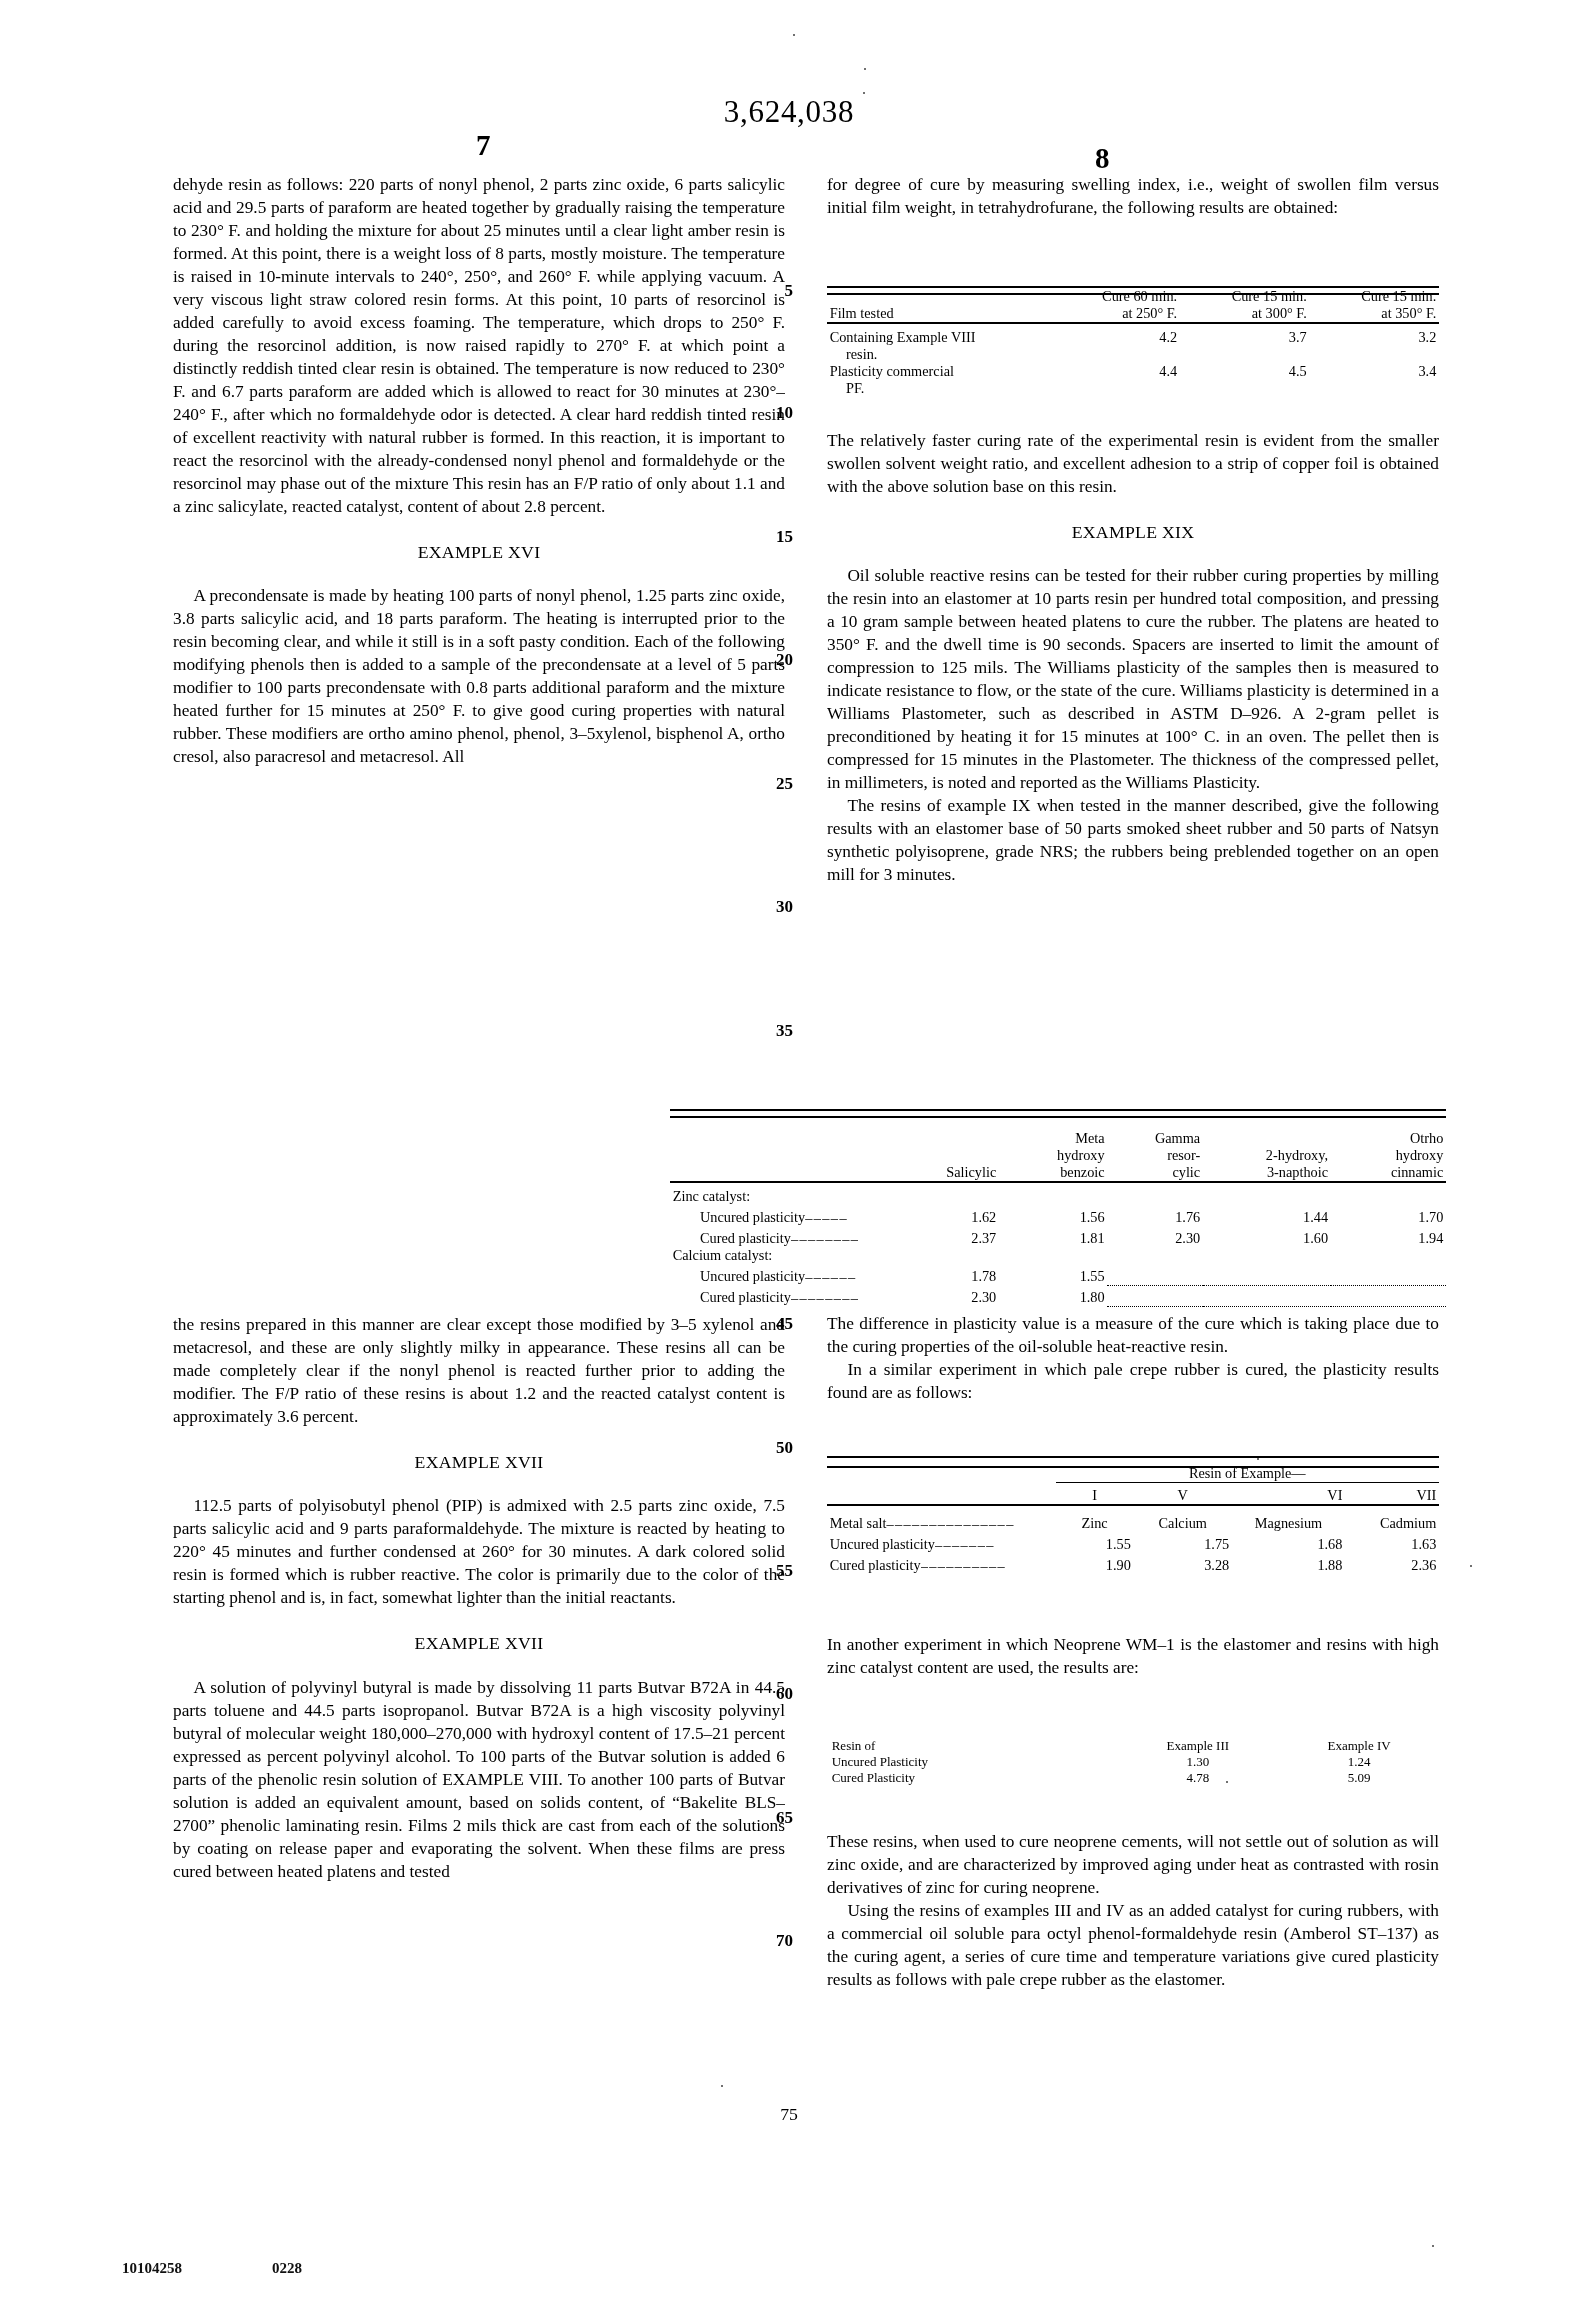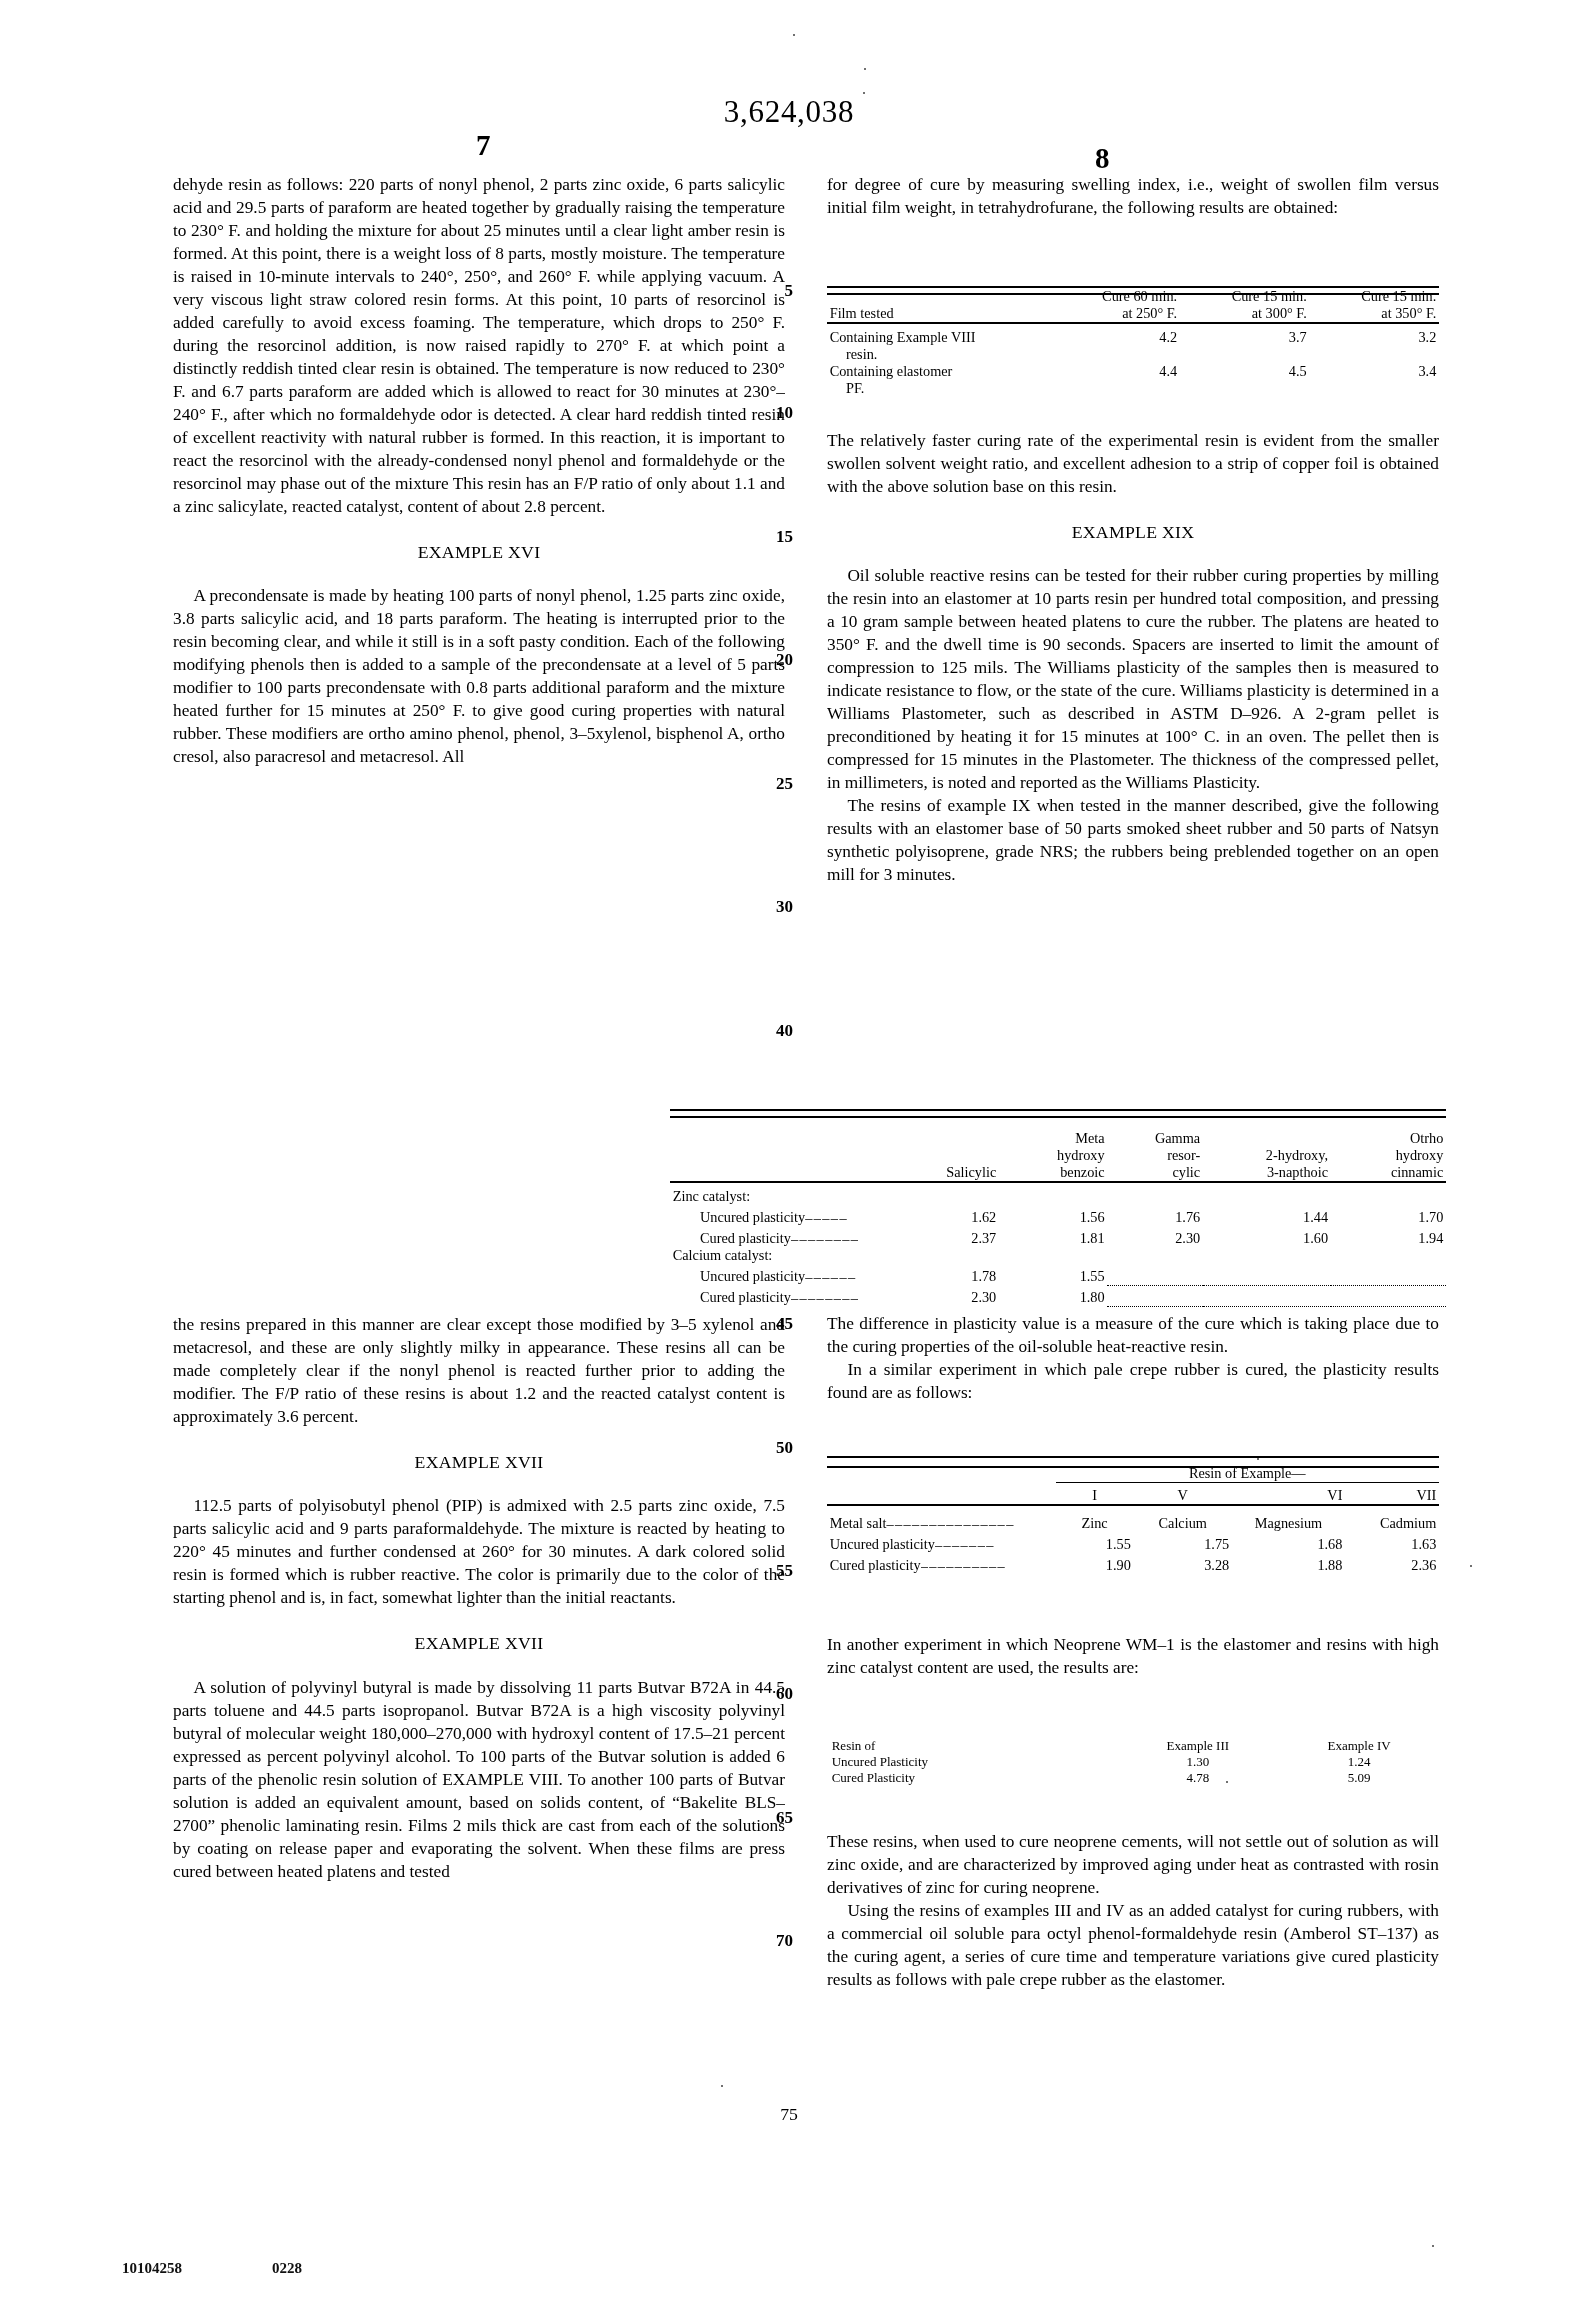--- a/index.html
+++ b/index.html
@@ -177,21 +177,21 @@
     <p class="indent">A solution of polyvinyl butyral is made by dissolving 11 parts Butvar B72A in 44.5 parts toluene and 44.5 parts isopropanol. Butvar B72A is a high viscosity polyvinyl butyral of molecular weight 180,000–270,000 with hydroxyl content of 17.5–21 percent expressed as percent polyvinyl alcohol. To 100 parts of the Butvar solution is added 6 parts of the phenolic resin solution of EXAMPLE VIII. To another 100 parts of Butvar solution is added an equivalent amount, based on solids content, of “Bakelite BLS–2700” phenolic laminating resin. Films 2 mils thick are cast from each of the solutions by coating on release paper and evaporating the solvent. When these films are press cured between heated platens and tested</p>
   </div>
 
   <div class="linenums left-gutter">
     <div style="top: 281px;">5</div>
     <div style="top: 403px;">10</div>
     <div style="top: 527px;">15</div>
     <div style="top: 650px;">20</div>
     <div style="top: 774px;">25</div>
     <div style="top: 897px;">30</div>
-    <div style="top: 1021px;">40</div>
+    <div style="top: 1021px;">35</div>
     <div style="top: 1314px;">45</div>
     <div style="top: 1438px;">50</div>
     <div style="top: 1561px;">55</div>
     <div style="top: 1684px;">60</div>
     <div style="top: 1808px;">65</div>
     <div style="top: 1931px;">70</div>
   </div>
 
   <div class="column right" style="height: 82px;">
     <p>for degree of cure by measuring swelling index, i.e., weight of swollen film versus initial film weight, in tetrahydrofurane, the following results are obtained:</p>
@@ -221,21 +221,21 @@
           <td class="lft" style="padding-top:5.4px;">
             <div>Containing Example VIII</div>
             <div style="padding-left:16.3px;">resin.</div>
           </td>
           <td class="num" style="padding-top:5.4px; vertical-align:top;">4.2</td>
           <td class="num" style="padding-top:5.4px; vertical-align:top;">3.7</td>
           <td class="num" style="padding-top:5.4px; vertical-align:top;">3.2</td>
         </tr>
         <tr>
           <td class="lft">
-            <div>Containing elastomer</div>
+            <div>Plasticity commercial</div>
             <div style="padding-left:16.3px;">PF.</div>
           </td>
           <td class="num" style="vertical-align:top;">4.4</td>
           <td class="num" style="vertical-align:top;">4.5</td>
           <td class="num" style="vertical-align:top;">3.4</td>
         </tr>
       </tbody>
     </table>
     <hr class="hrule" style="margin-top:6.8px;">
   </div>

